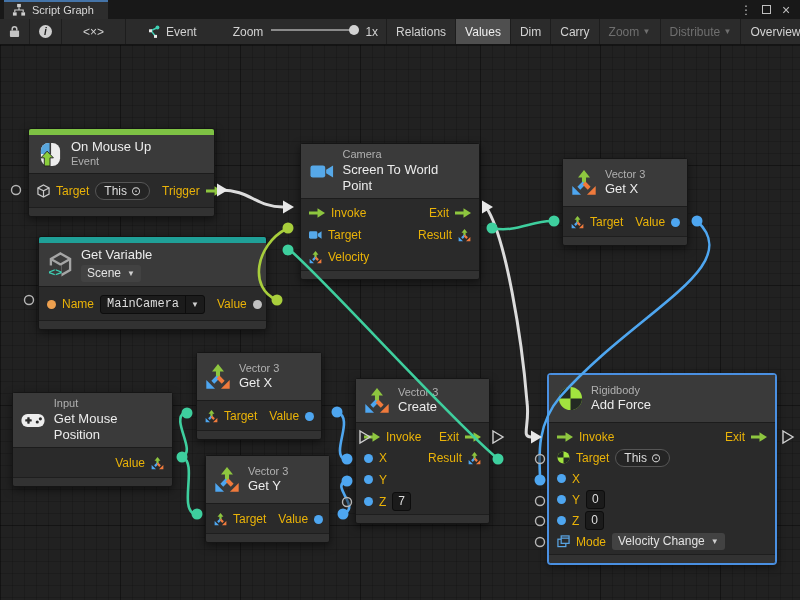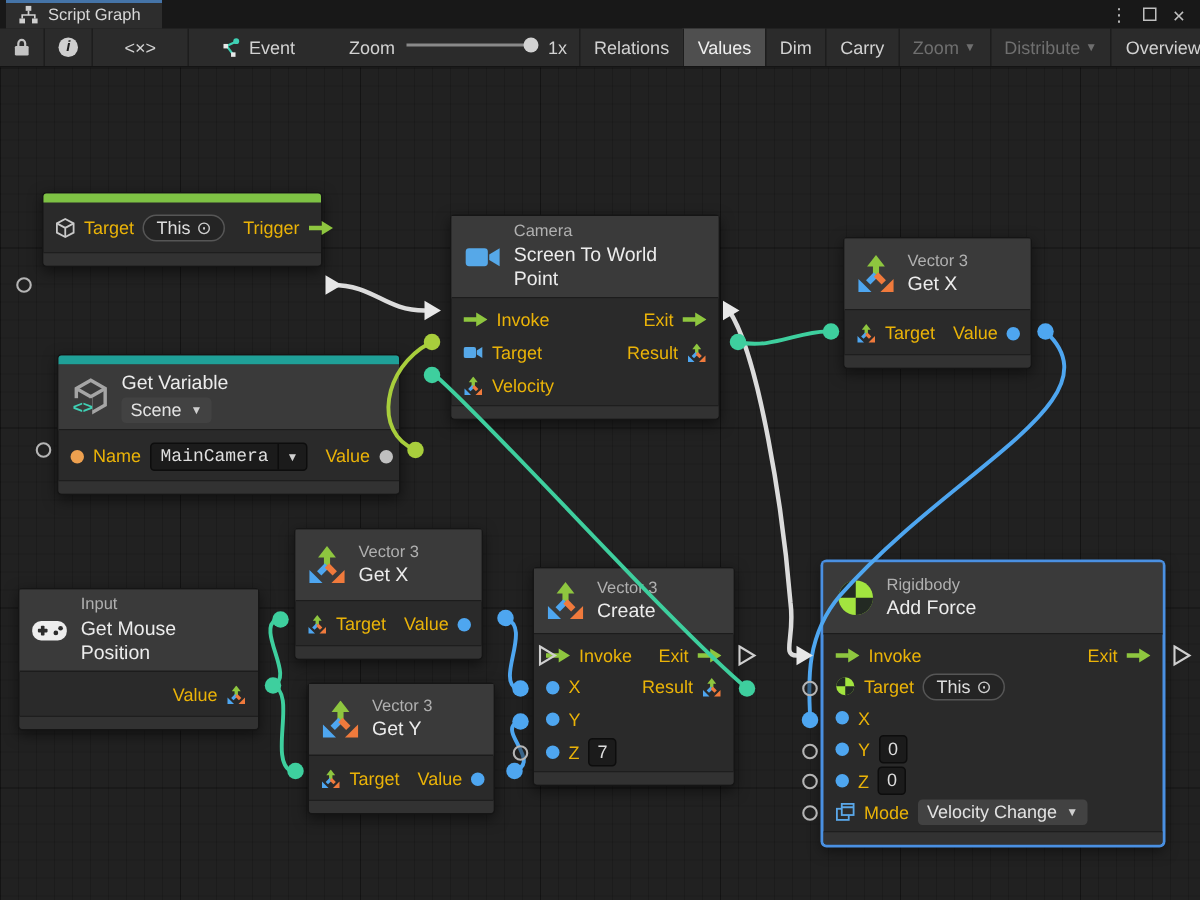--- a/index.html
+++ b/index.html
@@ -172,20 +172,34 @@
       <div class="tbtn disabled"><span>Distribute</span>&nbsp;<span class="arr" style="font-size:8px">▼</span></div>
       <div class="tbtn">Overview</div>
 
     </div>
   </div>
 
   <div class="canvas">
 
     <div class="node" id="n-omu">
       <div class="strip" style="background:#7ec244"></div>
+      <div class="nhead">
+        <span class="nicon">
+            <svg viewBox="0 0 24 26" width="23" height="25">
+              <path d="M10 1 h4 a8 8 0 0 1 8 8 v8 a8 8 0 0 1 -8 8 h-4 a8 8 0 0 1 -8 -8 V9 a8 8 0 0 1 8 -8 Z" fill="#ededed"></path>
+              <path d="M10 1 a8 8 0 0 0 -8 8 v3.5 h9.5 V1 Z" fill="#58a6dc"></path>
+              <rect x="11" y="1" width="1.6" height="11.5" fill="#3a3a3a"></rect>
+              <polygon points="5.5,25 5.5,16.5 2,16.5 8.5,9.5 15,16.5 11.5,16.5 11.5,25" fill="#8ace3c" stroke="#242424" stroke-width="1"></polygon>
+            </svg>
+          </span>
+        <div class="ntitles">
+          <div class="ntitle">On Mouse Up</div>
+          <div class="nsub">Event</div>
+        </div>
+      </div>
       <div class="nbody">
         <div class="nrow">
           <span class="ricon">
               <svg viewBox="0 0 14 15" width="13" height="14">
                 <path d="M7 1 L13 4.2 V10.8 L7 14 L1 10.8 V4.2 Z" fill="none" stroke="#c9c9c9" stroke-width="1.3"></path>
                 <path d="M1 4.2 L7 7.4 L13 4.2 M7 7.4 V14" fill="none" stroke="#c9c9c9" stroke-width="1.3"></path>
               </svg>
             </span>
           <span class="rlabel">Target</span>
           <span class="pill">

